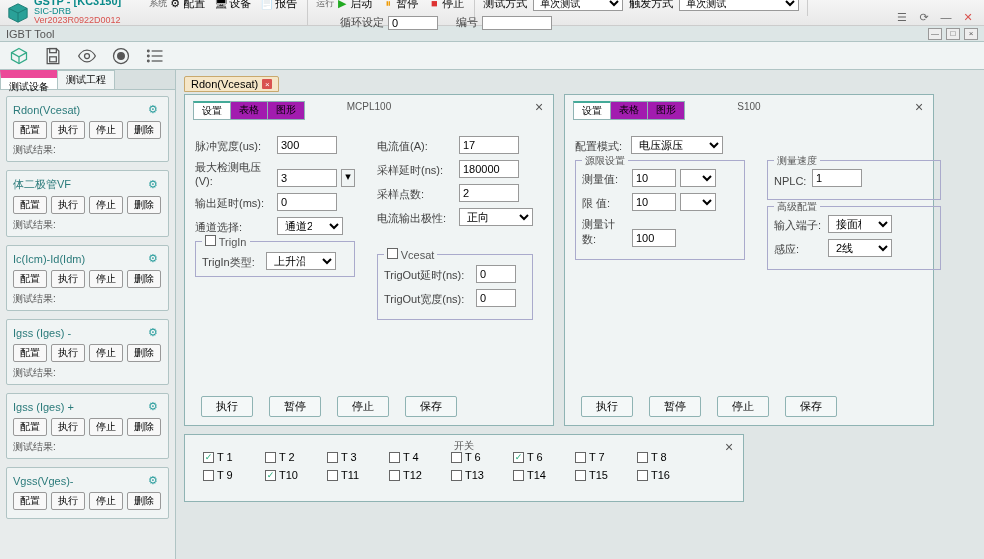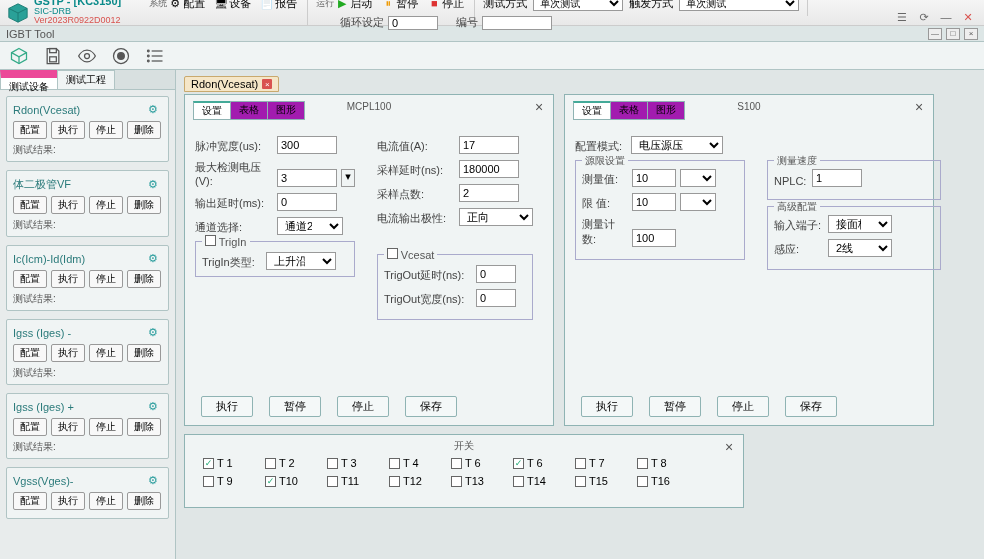--- a/index.html
+++ b/index.html
@@ -441,21 +441,21 @@
           <button class="abtn">暂停</button>
           <button class="abtn">停止</button>
           <button class="abtn">保存</button>
         </div>
       </div>
     </div>
 
     <div class="panel sw" style="min-height:auto">
       <span class="panel-title" style="top:4px">开关</span>
       <span class="panel-close">×</span>
-      <div class="sw-grid" id="sw-grid" style="margin-top:10px">
+      <div class="sw-grid" id="sw-grid" style="margin-top:4px">
           <div class="sw-item">
             <span class="chk on"></span>
             <span>T 1</span>
           </div>
           <div class="sw-item">
             <span class="chk "></span>
             <span>T 2</span>
           </div>
           <div class="sw-item">
             <span class="chk "></span>

